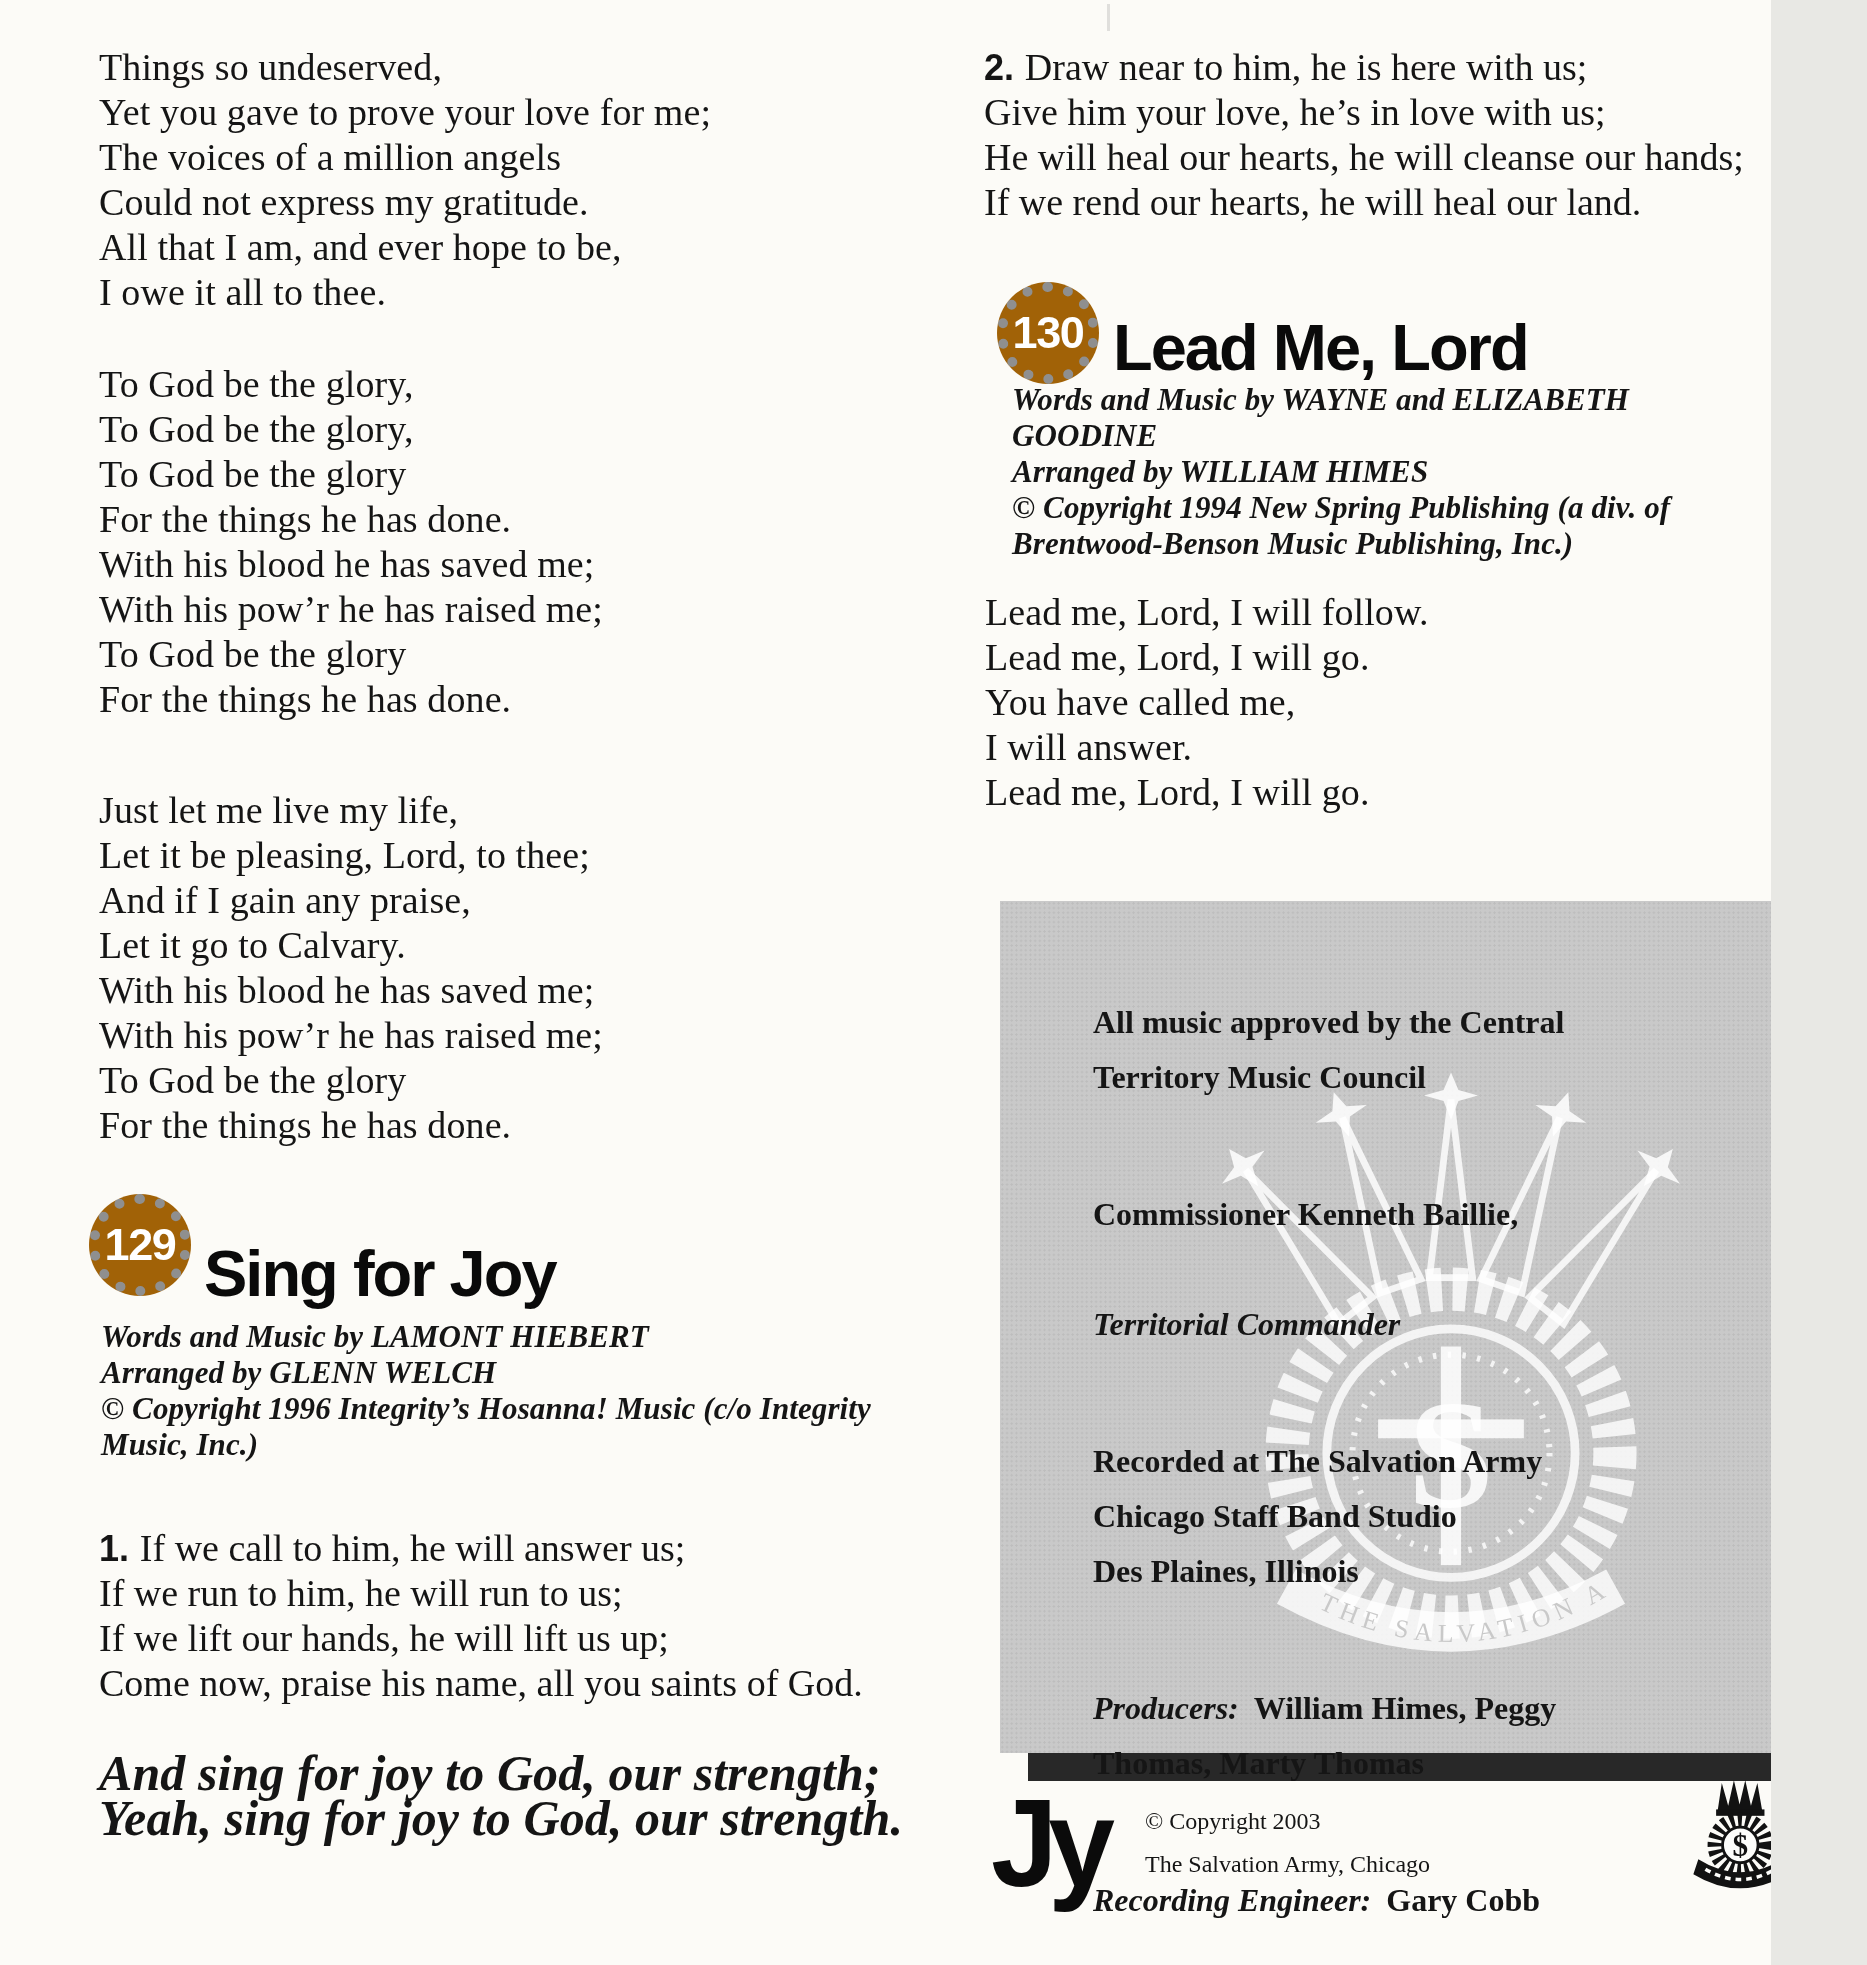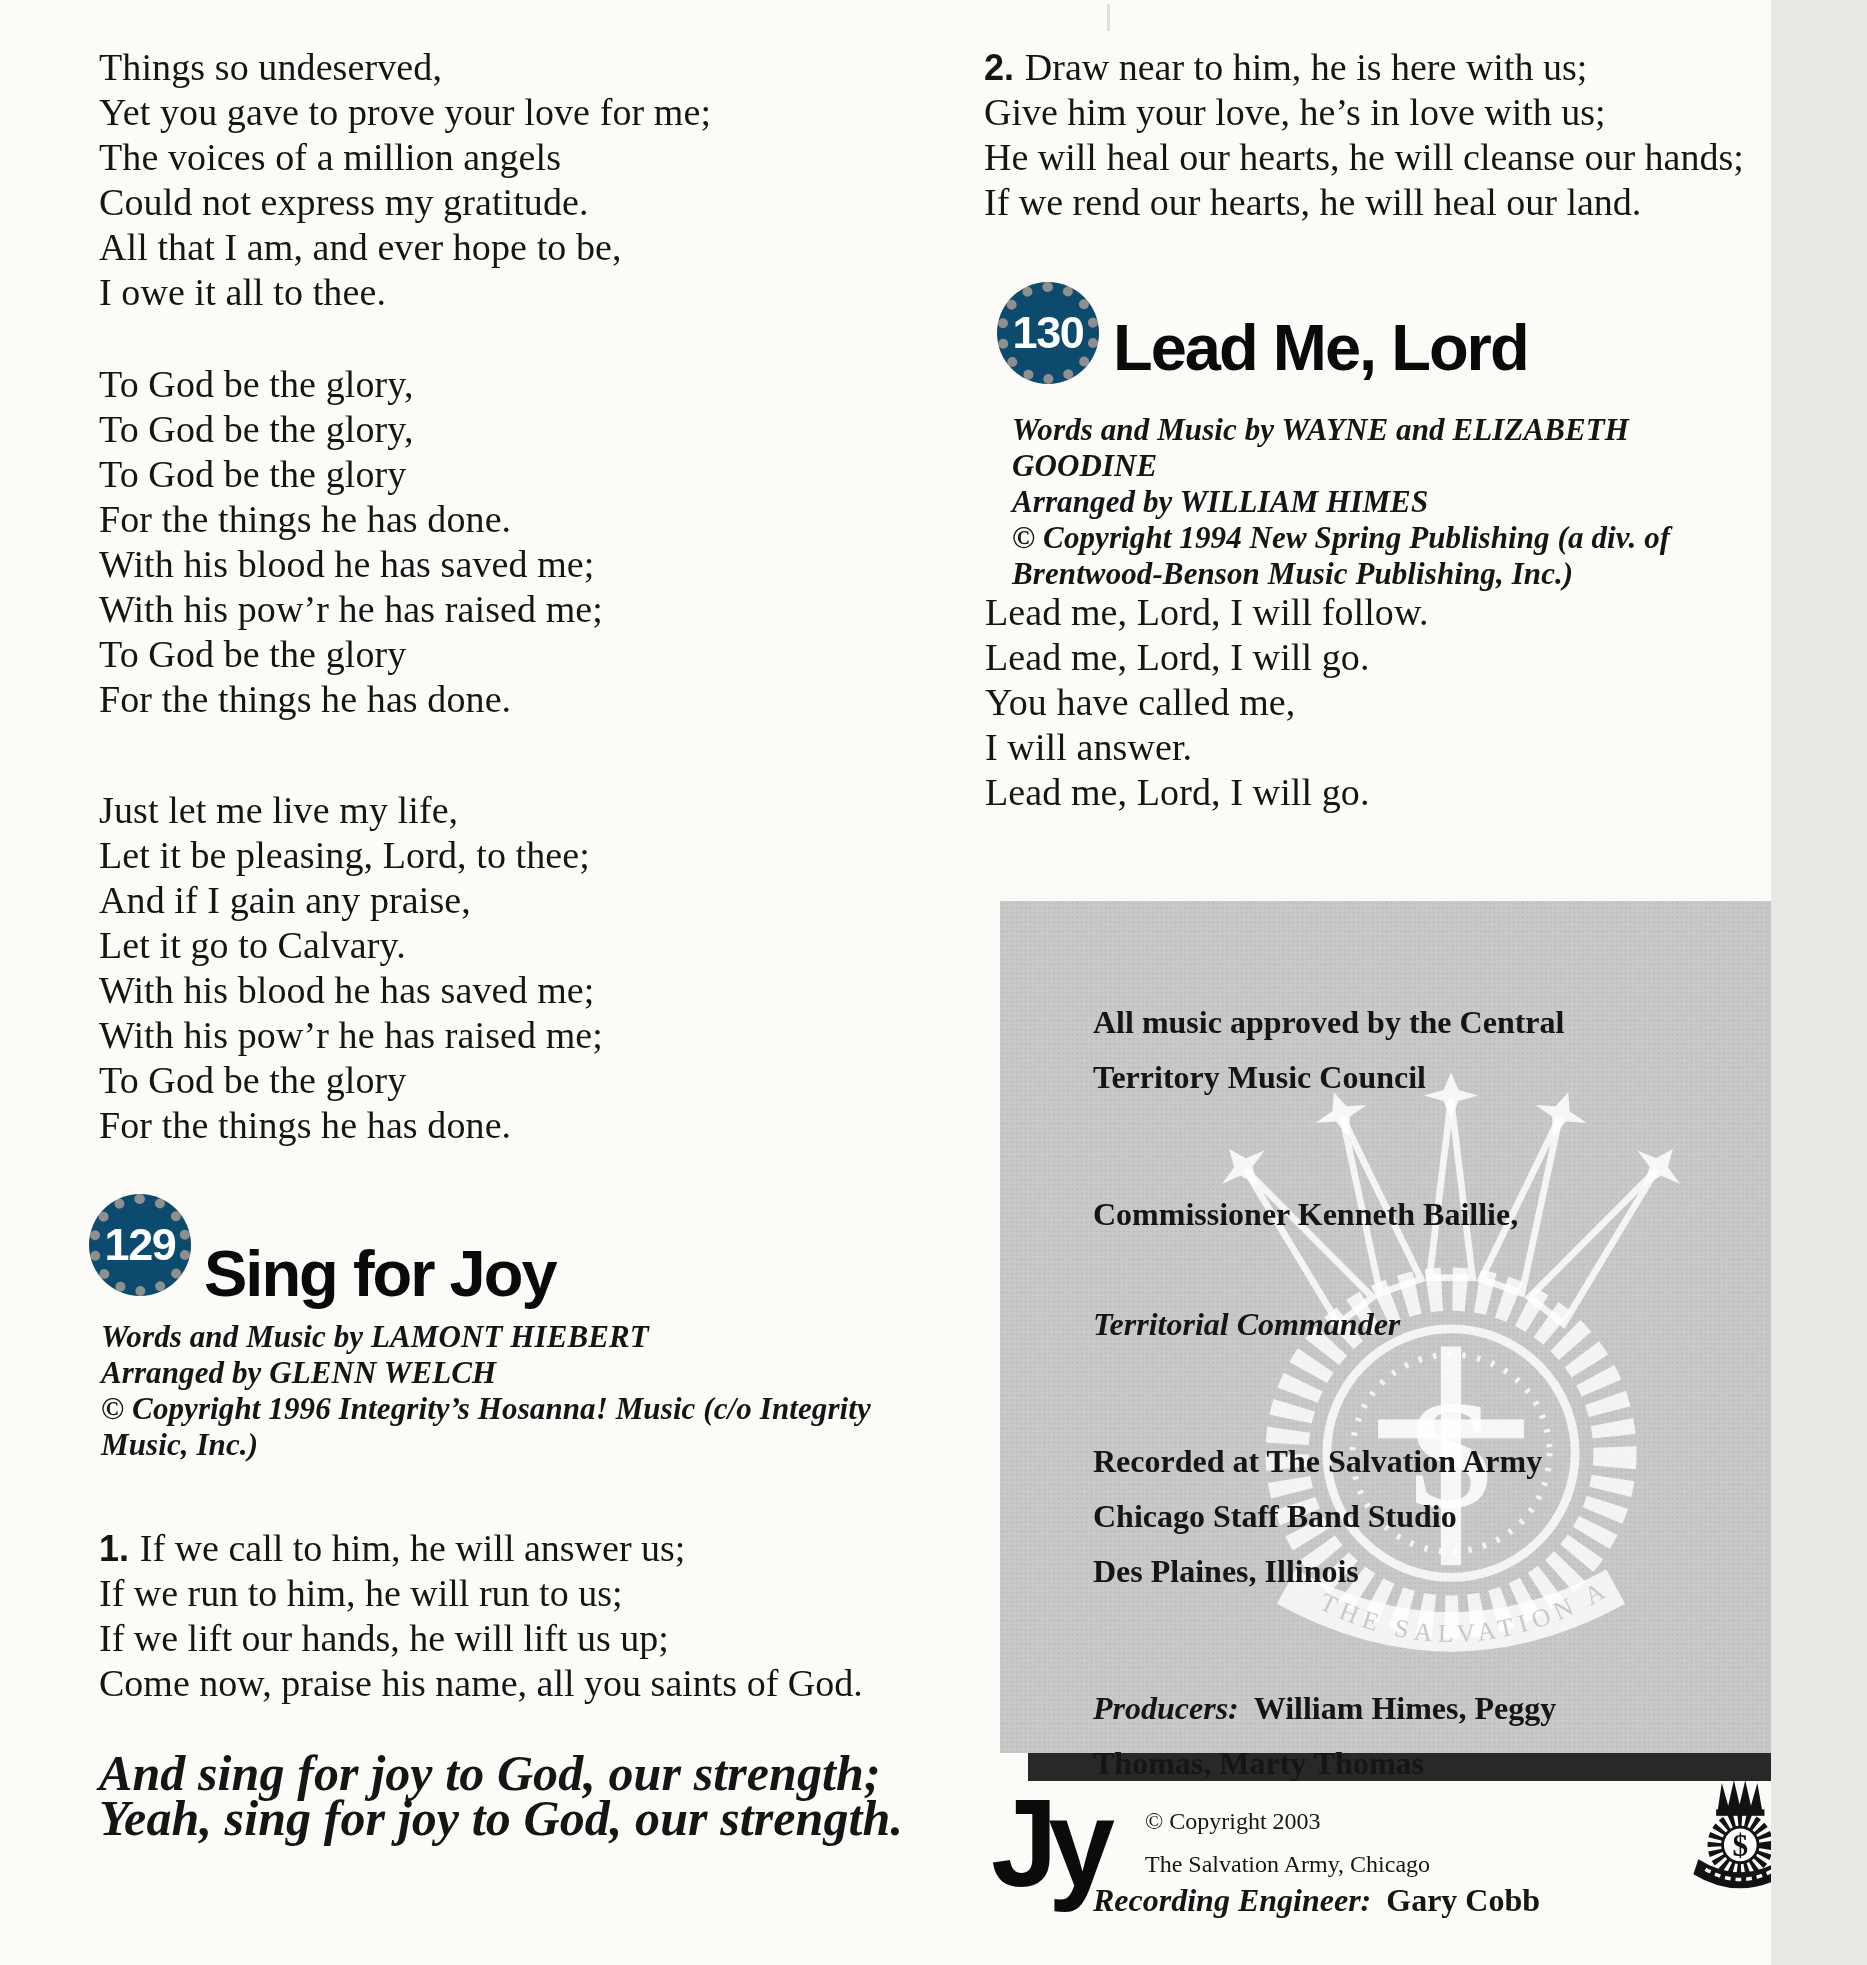--- a/index.html
+++ b/index.html
@@ -28,21 +28,21 @@
   .chorus{
     position:absolute;
     font-size:50px;line-height:45px;
     font-weight:bold;font-style:italic;
     white-space:pre-line;letter-spacing:0.1px;
   }
   
   .badge{
     position:absolute;
     width:82px;height:82px;
-    background:#0c4a6e;
+    background:#a16207;
     border:10px dotted #8f8f8f;
     border-radius:50%;
     display:flex;align-items:center;justify-content:center;
   }
   .badge-num{
     font-family:"Liberation Sans","DejaVu Sans",sans-serif;
     font-weight:900;font-size:45px;color:#ffffff;
     letter-spacing:-1.3px;
   }
   .song-title{
@@ -156,21 +156,21 @@
 Give him your love, he’s in love with us;
 He will heal our hearts, he will cleanse our hands;
 If we rend our hearts, he will heal our land.</span>
   </div>
 
   <div class="badge" style="left:997px;top:282px;">
     <span class="badge-num">130</span>
   </div>
   <div class="song-title" style="left:1113px;top:310px;">Lead Me, Lord</div>
 
-  <div class="credits" style="left:1012px;top:412px;">Words and Music by WAYNE and ELIZABETH GOODINE
+  <div class="credits" style="left:1012px;top:382px;">Words and Music by WAYNE and ELIZABETH GOODINE
 Arranged by WILLIAM HIMES
 © Copyright 1994 New Spring Publishing (a div. of
 Brentwood-Benson Music Publishing, Inc.)</div>
 
   <div class="lyric" style="left:985px;top:590px;">Lead me, Lord, I will follow.
 Lead me, Lord, I will go.
 You have called me,
 I will answer.
 Lead me, Lord, I will go.</div>
 

